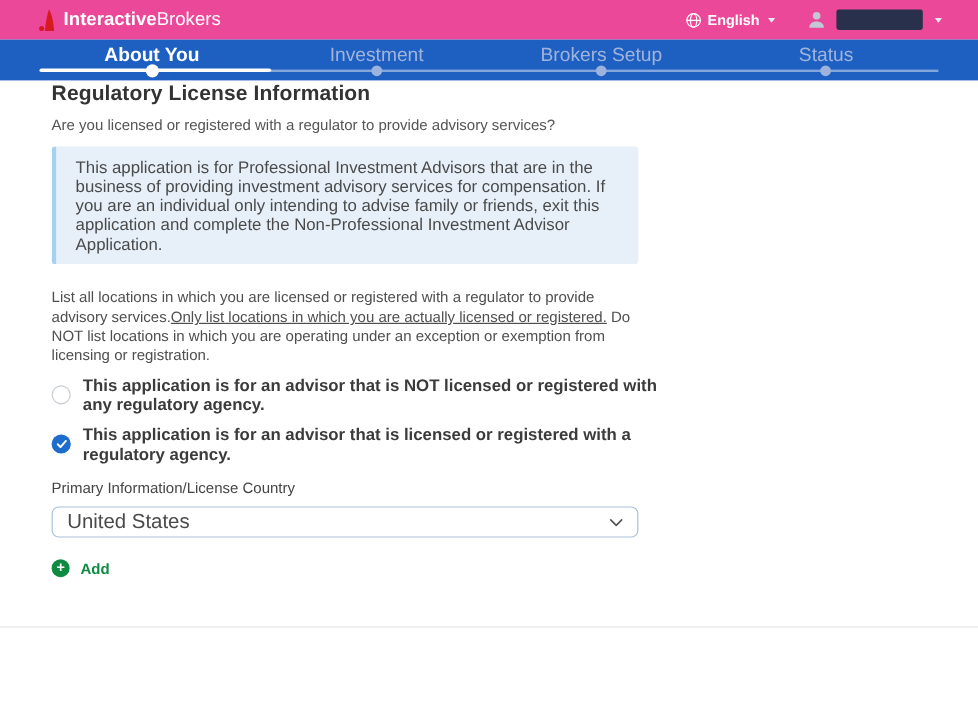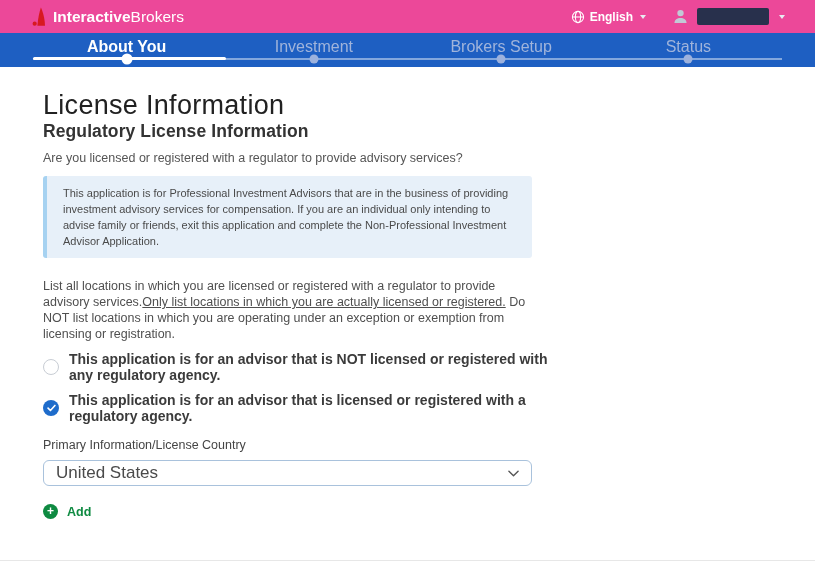--- a/index.html
+++ b/index.html
@@ -35,21 +35,21 @@
   .step.active .dot { width:11px; height:11px; background:#ffffff; }
   
   .main { padding:0 0 0 43px; }
   .page-title { margin-top:23px; font-size:27px; font-weight:400; color:#212121; letter-spacing:0.3px; }
   .section-title { font-size:17.5px; font-weight:700; color:#333; letter-spacing:0.1px; }
   .question { margin-top:9px; font-size:12.5px; color:#555; }
   .info-note {
     margin-top:11px; width:489px;
     background:#e7f0f9; border-left:4px solid #a6d2f1; border-radius:3px;
     padding:9px 18px 9px 16px;
-    font-size:11px; color:#4a4a4a; line-height:16px;
+    font-size:14px; color:#4a4a4a; line-height:16px;
   }
   .instructions { margin-top:20px; width:492px; font-size:12.5px; color:#4f4f4f; line-height:16px; }
   .underlined { text-decoration:underline; }
   .radio-row { display:flex; align-items:center; gap:10px; margin-top:9px; width:505px; cursor:pointer; }
   .radio-row:first-of-type { margin-top:11px; }
   .radio-circle { width:16px; height:16px; border-radius:50%; flex:0 0 16px; display:flex; align-items:center; justify-content:center; }
   .radio-circle.unselected { border:1.5px solid #c8cdd4; background:#fff; }
   .radio-circle.selected { background:#1e6ccb; }
   .radio-label { font-size:14px; font-weight:700; color:#3b3b3b; }
   .country-label { margin-top:14px; font-size:12.5px; color:#454545; }
@@ -119,21 +119,20 @@
       <span class="dot"></span>
     </div>
     <div class="step">
       <span class="step-label">Status</span>
       <span class="dot"></span>
     </div>
   </div>
 </div>
 
 <div class="main">
-  <h1 class="page-title">License Information</h1>
 
   <h2 class="section-title">Regulatory License Information</h2>
   <div class="question">Are you licensed or registered with a regulator to provide advisory services?</div>
 
   <div class="info-note">This application is for Professional Investment Advisors that are in the business of providing investment advisory services for compensation. If you are an individual only intending to advise family or friends, exit this application and complete the Non-Professional Investment Advisor Application.</div>
 
   <div class="instructions"><span>List all locations in which you are licensed or registered with a regulator to provide advisory services.</span><span class="underlined">Only list locations in which you are actually licensed or registered.</span><span> Do NOT list locations in which you are operating under an exception or exemption from licensing or registration.</span></div>
 
   <div class="radio-row">
     <span class="radio-circle unselected"></span>

